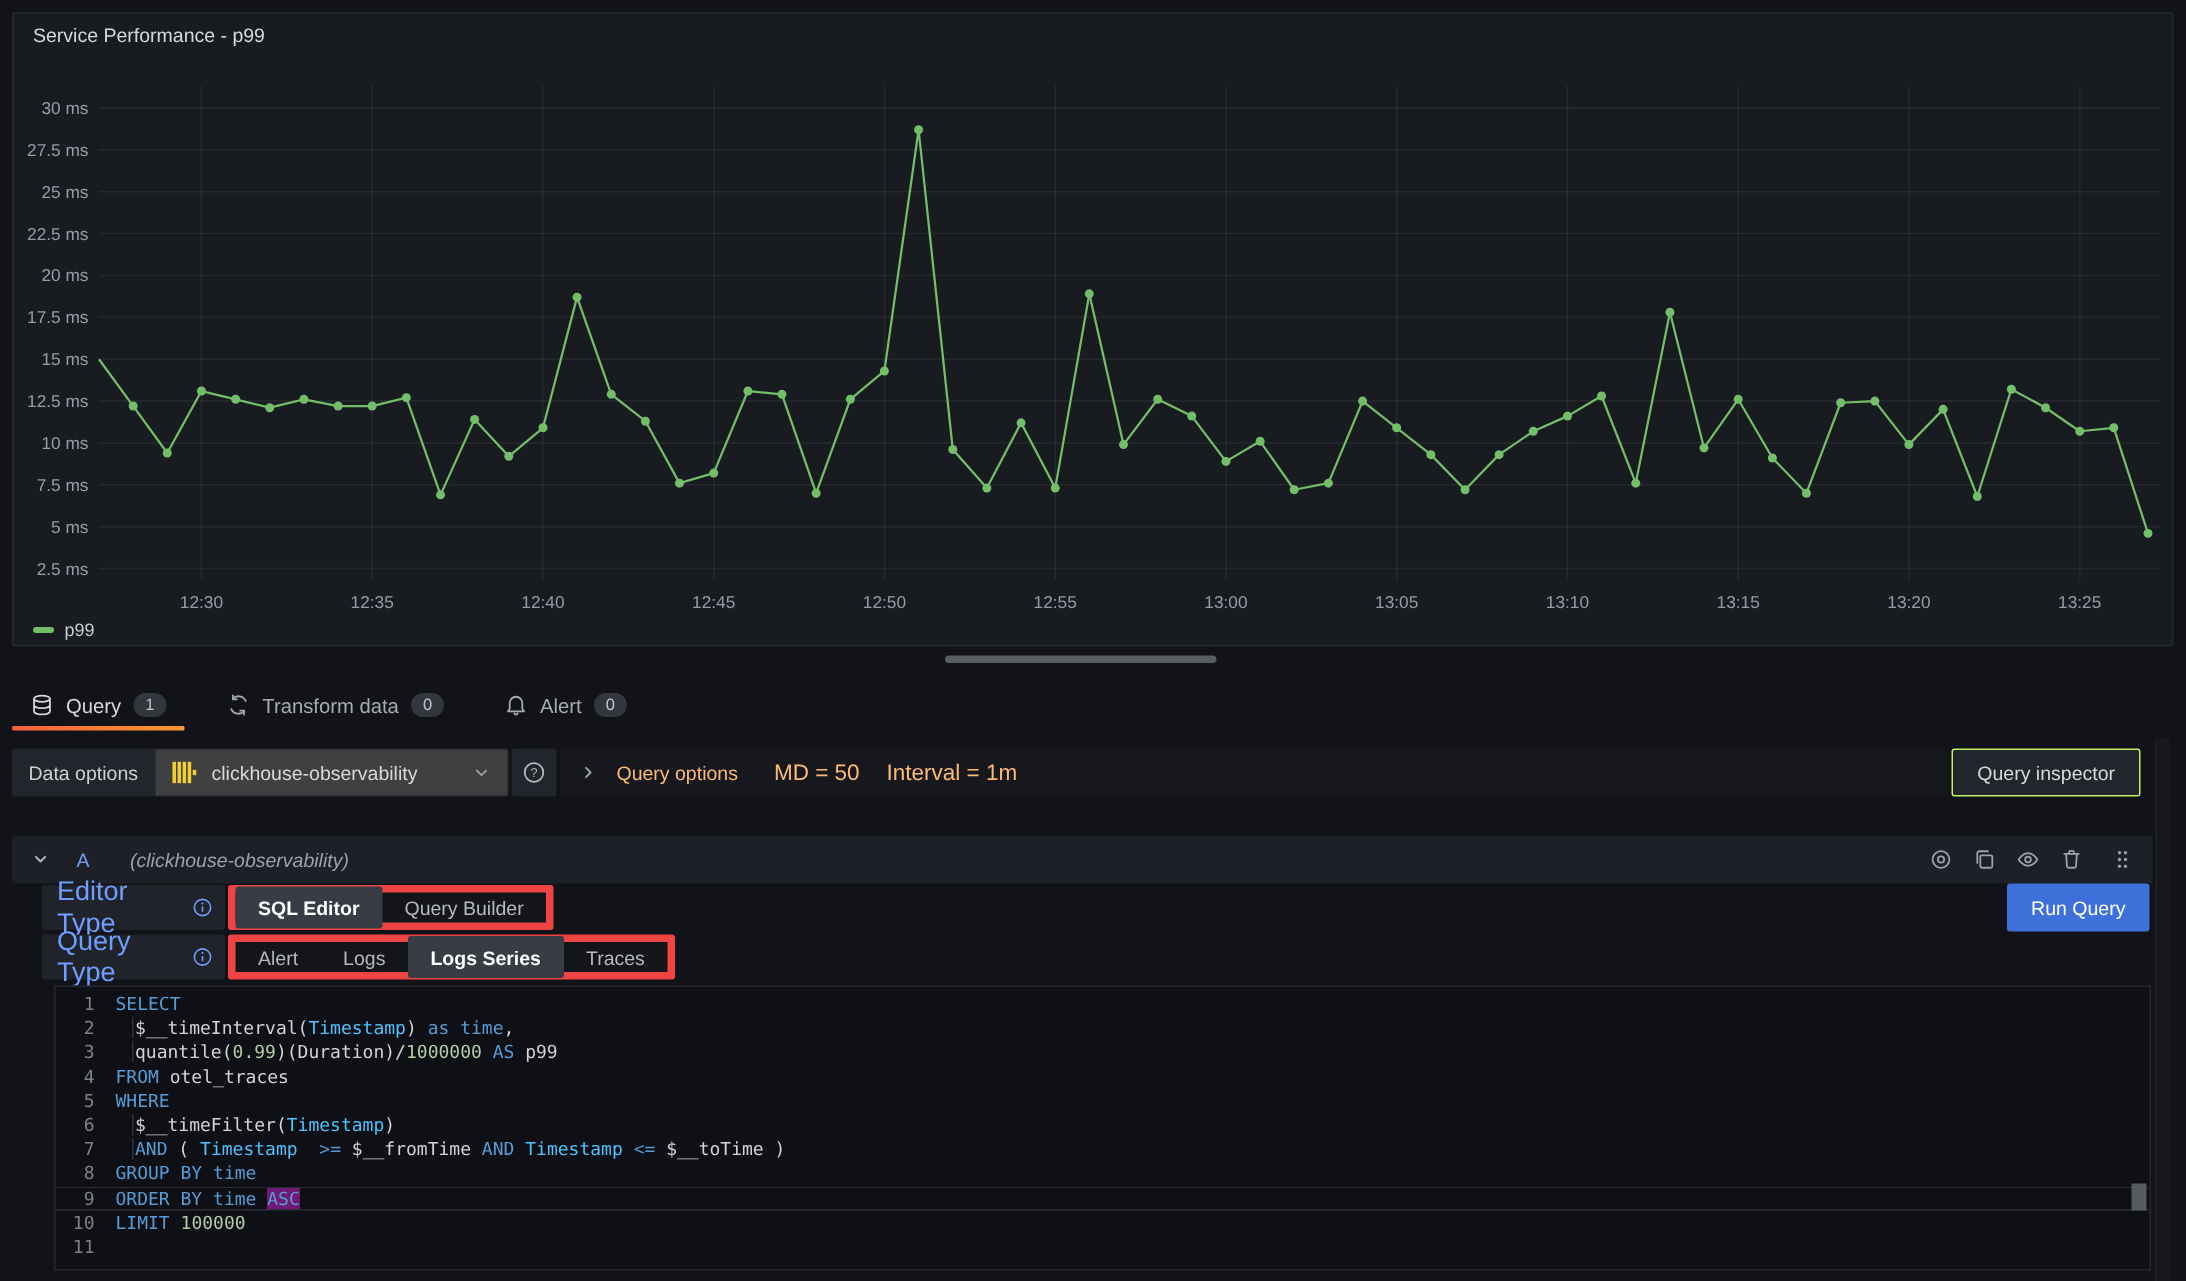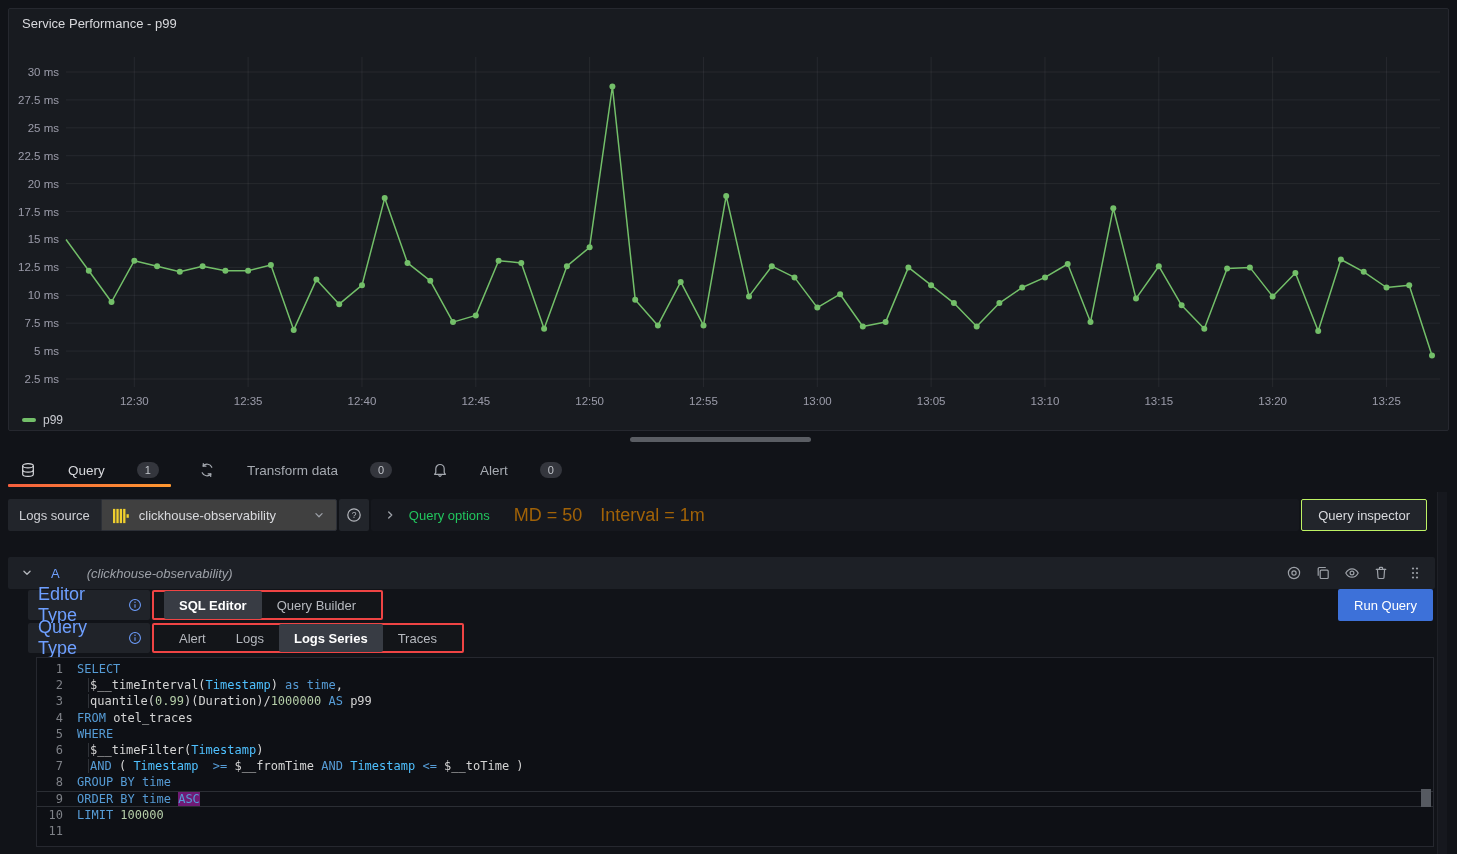--- a/index.html
+++ b/index.html
@@ -25,21 +25,21 @@
   .legend-swatch { width:14px; height:4px; border-radius:2px; background:#73bf69; }
   .legend-label { font-size:12px; color:#c9cbd1; }
 
   
   .hscroll { position:absolute; left:630px; top:437px; width:181px; height:5px; }
   .hthumb { width:100%; height:100%; background:#5a5d63; border-radius:3px; }
 
   
   .tabs { position:absolute; top:453px; left:8px; height:34px; display:flex; }
   .tab { display:inline-flex; align-items:center; height:34px; padding:0 12px; margin-right:16px;
-         position:relative; color:#a6aab1; font-size:13.5px; cursor:pointer;gap:24px; }
+         position:relative; color:#a6aab1; font-size:13.5px; cursor:pointer; }
   .tab .tab-icon { display:inline-flex; margin-right:8px; }
   .tab .tab-icon svg { display:block; }
   .tab.active { color:#d8d9dd; font-weight:500; }
   .tab.active::after { content:""; position:absolute; left:0; right:0; bottom:0; height:3px;
          background:linear-gradient(90deg,#f55f3e,#ff9830); border-radius:1px; }
   .badge { background:#34363d; color:#c1c4ca; font-size:11px; font-weight:400; padding:2px 8px;
          border-radius:9px; margin-left:8px; line-height:1.1; }
 
   
   .ds-row { position:absolute; top:499px; left:8px; width:1419px; height:32px; display:flex; align-items:stretch; }
@@ -47,22 +47,22 @@
          display:flex; align-items:center; border-radius:2px 0 0 2px; }
   .ds-select { width:236px; background:#404040; border:1px solid #2c2f36; display:flex; align-items:center;
          gap:9px; padding:0 10px; border-radius:0 2px 2px 0; cursor:pointer; }
   .ds-value { color:#d8d9dd; font-size:13px; flex:1; white-space:nowrap; }
   .icon-dim { color:#9da1a8; display:inline-flex; }
   .help-btn { width:30px; margin-left:2px; background:#22252b; color:#b4b7bd; display:flex; align-items:center;
          justify-content:center; border:none; border-radius:2px; cursor:pointer; }
   .q-options { flex:1; margin-left:2px; background:#16181e; display:flex; align-items:center;
          padding:0 12px; border-radius:2px; }
   .q-options .angle { color:#9da1a8; display:inline-flex; margin-right:12px; }
-  .q-opt-link { color:#22c55e; font-size:13px; font-weight:500; margin-right:24px; cursor:pointer; }
-  .q-meta { color:#a16207; font-size:18px; margin-right:18px; }
+  .q-opt-link { color:#fdba74; font-size:13px; font-weight:500; margin-right:24px; cursor:pointer; }
+  .q-meta { color:#fdba74; font-size:15px; margin-right:18px; }
   .inspector-btn { margin-left:2px; padding:0 16px; background:#22252b; border:1px solid #bef264;
          color:#d8d9dd; font-size:13px; border-radius:2px; font-family:inherit; cursor:pointer; }
 
   
   .row-a { position:absolute; top:557px; left:8px; width:1427px; height:32px; background:#1d2026;
          display:flex; align-items:center; padding:0 12px; border-radius:2px; }
   .row-a .collapse { color:#b4b7bd; display:inline-flex; cursor:pointer; }
   .row-ref { color:#6e9fff; font-size:13px; font-weight:500; margin-left:17px; }
   .row-sub { color:#9da1a8; font-style:italic; font-size:13px; margin-left:27px; }
   .row-actions { margin-left:auto; display:flex; align-items:center; gap:13px; color:#9da1a8; }
@@ -70,22 +70,22 @@
   .row-actions .act:last-child { margin-left:5px; }
 
   
   .field-row { position:absolute; left:28px; height:30px; display:flex; align-items:stretch; }
   .field-row.r1 { top:590px; }
   .field-row.r2 { top:623px; }
   .field-label { width:122px; display:flex; justify-content:space-between; align-items:center;
          padding:0 8px 0 10px; background:#202329; color:#6e9fff; font-size:18px; border-radius:2px;
          margin-right:2px; }
   .field-label .info { color:#6e9fff; display:inline-flex; }
-  .radio-group { display:flex; align-items:center; border:2px solid #ef4444; background:#131519;
-         border-radius:2px; padding:10px; }
+  .radio-group { display:flex; align-items:center; border:5px solid #ef4444; background:#131519;
+         border-radius:2px; padding:0; }
   .radio-opt { background:transparent; border:none; color:#b6b9bf; font-size:13px; padding:0 15px;
          height:28px; border-radius:2px; font-family:inherit; cursor:pointer; }
   .radio-opt.selected { background:#383c44; color:#ffffff; font-weight:700; }
   .run-btn { position:absolute; left:1338px; top:589px; width:95px; height:32px; background:#3d71d9;
          color:#fff; border:none; border-radius:2px; font-size:13px; font-weight:500; font-family:inherit; cursor:pointer; }
 
   
   .sql-editor { position:absolute; left:36px; top:657px; width:1398px; height:190px; background:#0e1015;
          border:1px solid #26282f; padding-top:3px; font-family:"DejaVu Sans Mono", monospace;
          font-size:12px; overflow:hidden; }
@@ -264,21 +264,21 @@
             <path d="M12.2 10.5V6.7A4.2 4.2 0 0 0 8 2.5a4.2 4.2 0 0 0-4.2 4.2v3.8L2.6 12.3h10.8z"></path>
             <path d="M6.9 13.6a1.2 1.2 0 0 0 2.2 0"></path>
           </svg>
         </span>
         <span class="tab-label">Alert</span>
         <span class="badge">0</span>
       </div>
     </nav>
 
   <div class="ds-row">
-    <div class="ds-label">Logs source</div>
+    <div class="ds-label">Data options</div>
     <div class="ds-select">
       <span>
         <svg width="18" height="16" viewBox="0 0 20 18" fill="#f0cf2e">
           <rect x="1" y="1" width="2.6" height="16"></rect>
             <rect x="4.8" y="1" width="2.6" height="16"></rect>
           <rect x="8.6" y="1" width="2.6" height="16"></rect>
             <rect x="12.4" y="1" width="2.6" height="16"></rect>
           <rect x="16.2" y="7" width="2.6" height="4"></rect>
         </svg>
       </span>

